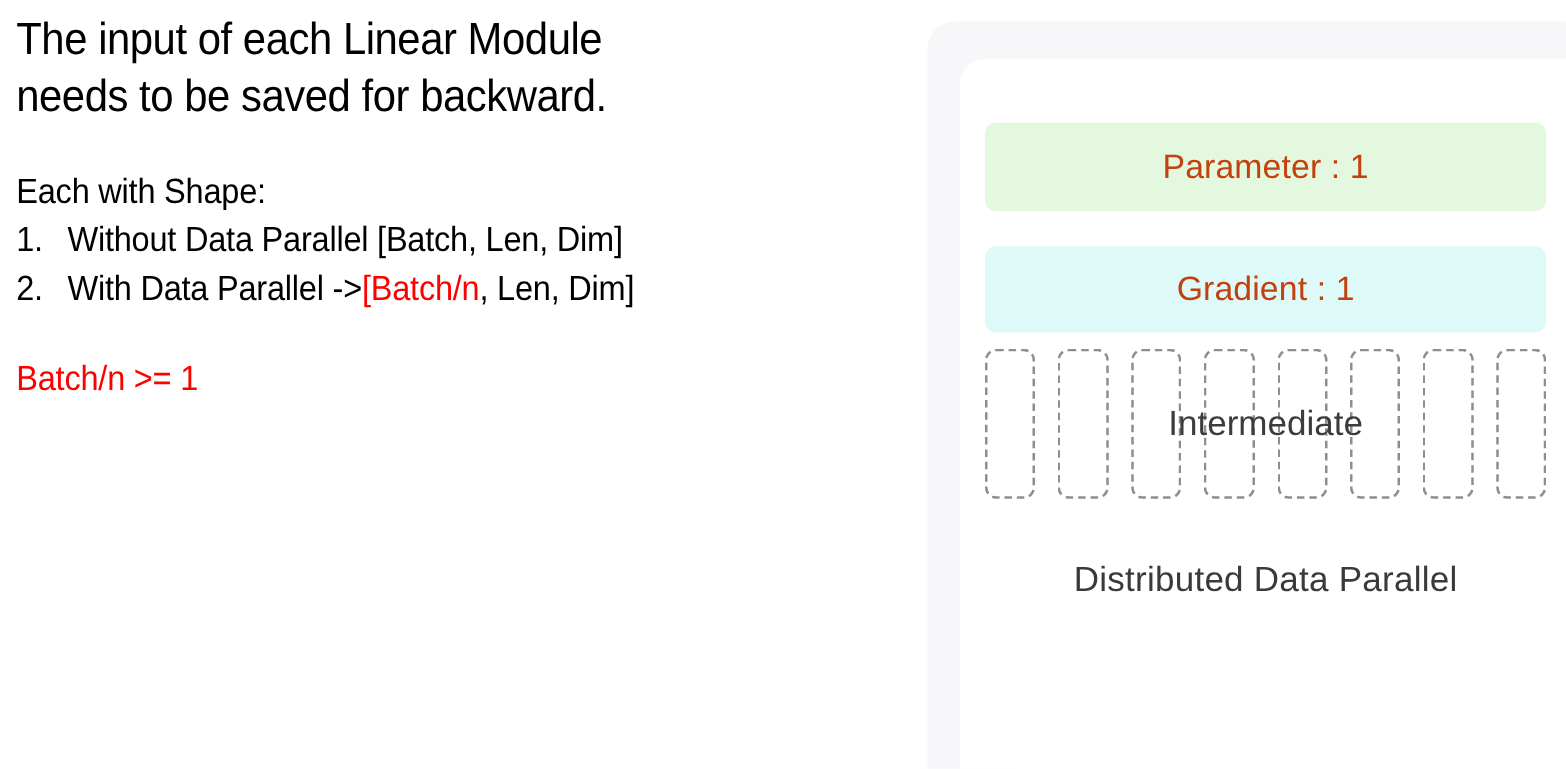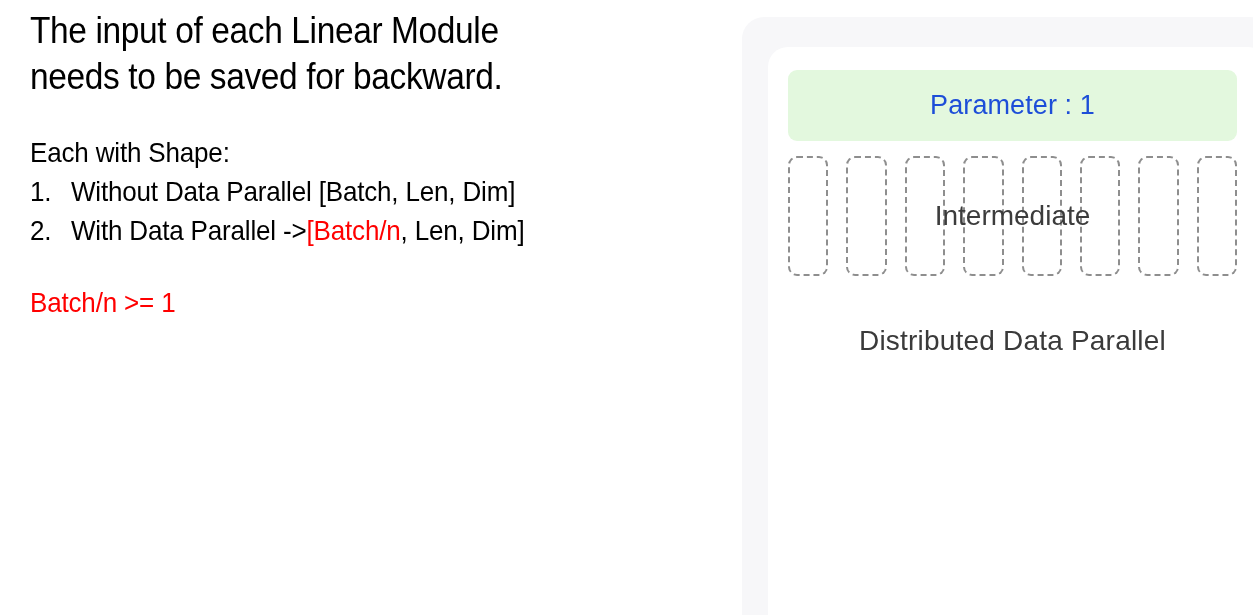--- a/index.html
+++ b/index.html
@@ -11,21 +11,21 @@
     width: 1253px;
     height: 615px;
     position: relative;
     overflow: hidden;
     font-family: "Liberation Sans", sans-serif;
   }
 
   
   #left-text-column {
     position: absolute;
-    left: 17px;
+    left: 0;
     top: 0;
     width: 740px;
     height: 615px;
     box-sizing: border-box;
     padding: 8px 0 0 13px;
   }
 
   .headline {
     font-family: "Liberation Sans", sans-serif;
     font-size: 36px;
@@ -109,22 +109,23 @@
   }
 
   .mem-block {
     box-sizing: border-box;
     border-radius: 9px;
     display: flex;
     align-items: center;
     justify-content: center;
     font-family: "Liberation Sans", sans-serif;
     font-size: 27px;
-    color: #1d4ed8;
+    color: #c2410c;
     letter-spacing: 0.1px;
+    margin-top: 28px;
   }
   .mem-block.parameter {
     height: 71px;
     background: #e3f8de;
     margin-bottom: 15px;
   }
   .mem-block.gradient {
     height: 69px;
     background: #ddfaf9;
     margin-bottom: 13px;
@@ -203,20 +204,23 @@
 
 <div id="memory-panel-outer"></div>
 <div id="memory-panel-inner"></div>
 
 <div id="memory-stack">
 
   <div class="mem-block parameter">
     <span>Parameter : 1</span>
   </div>
 
+  <div class="mem-block gradient">
+    <span>Gradient : 1</span>
+  </div>
 
 
   <div id="intermediate-row">
     <div class="dashed-cell"></div>
     <div class="dashed-cell"></div>
     <div class="dashed-cell"></div>
     <div class="dashed-cell"></div>
     <div class="dashed-cell"></div>
     <div class="dashed-cell"></div>
     <div class="dashed-cell"></div>

